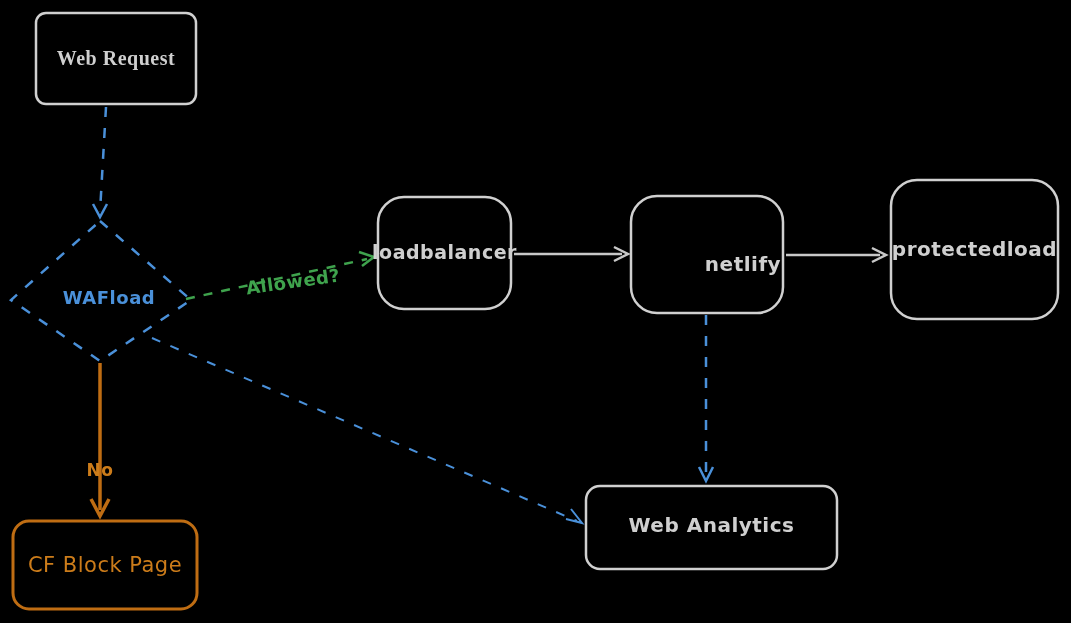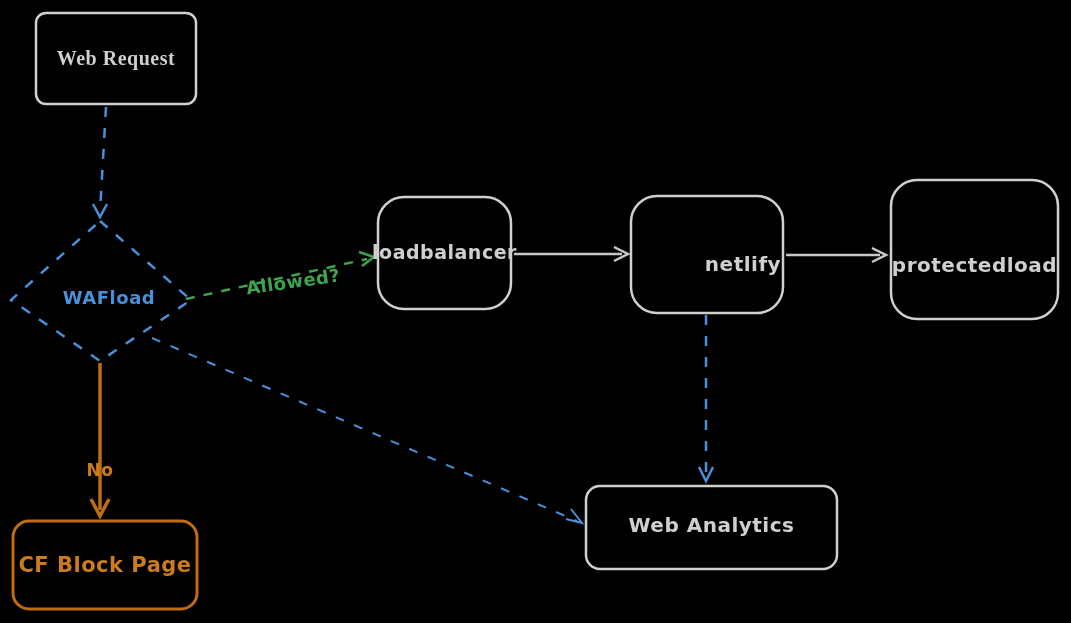--- a/index.html
+++ b/index.html
@@ -92,24 +92,24 @@
 
   <div class="label green fs18 rot" style="left:238px;top:266px;width:110px;height:30px;">Allowed?</div>
 
   <div class="label two gray fs19" style="left:378px;top:197px;width:133px;height:112px;">
     <span>load</span>
     <span>balancer</span>
   </div>
 
   <div class="label gray fs20" style="left:631px;top:196px;width:152px;height:135px;padding-left:36px;">netlify</div>
 
-  <div class="label two gray fs20" style="left:891px;top:196px;width:167px;height:139px;">
+  <div class="label two gray fs20" style="left:891px;top:180px;width:167px;height:139px;">
     <span>protected</span>
     <span>load</span>
   </div>
 
   <div class="label gray fs20" style="left:586px;top:486px;width:251px;height:78px;">Web Analytics</div>
 
   <div class="label orange fs17" style="left:78px;top:425px;width:44px;height:26px;font-weight:700;">No</div>
 
-  <div class="label orange fs21" style="left:13px;top:521px;width:184px;height:88px;font-weight:700;">CF Block Page</div>
+  <div class="label orange fs21" style="left:13px;top:521px;width:184px;height:88px;font-weight:400;">CF Block Page</div>
 
 </div>
 
 </body></html>

